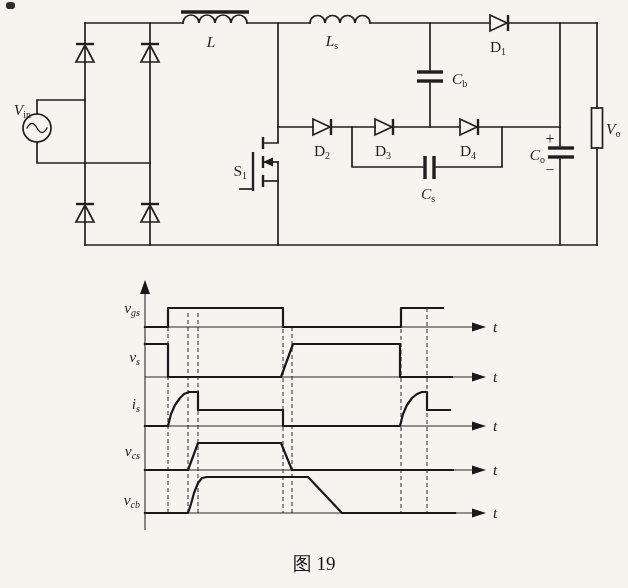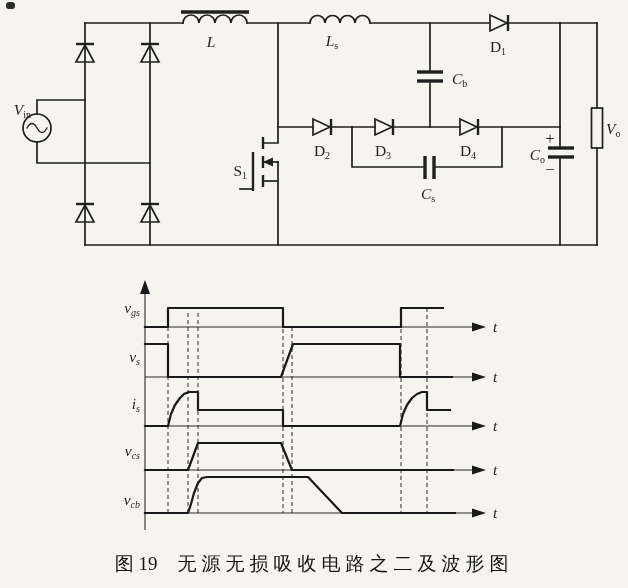--- a/index.html
+++ b/index.html
@@ -183,15 +183,14 @@
         <line x1="145" y1="513" x2="472" y2="513" class="axis"></line>
         <polygon points="472,508.5 472,517.5 486,513" class="arrow"></polygon>
         <text x="493" y="518" class="tlabel">t</text>
         <polyline points="145,513 188,513 191,504 194,493 198,483 202,478 207,477 308,477 342,513 455,513" class="trace"></polyline>
         <text x="140" y="505" class="wlabel" text-anchor="end"><tspan>v</tspan><tspan class="sub" dy="3">cb</tspan></text>
       </g>
   </svg>
 
   <div class="caption">
     <span class="cap-prefix">图 19</span>
-    <span class="cap-text">无源无损吸收电路之二及波形图</span>
   </div>
 </div>
 
 </body></html>

